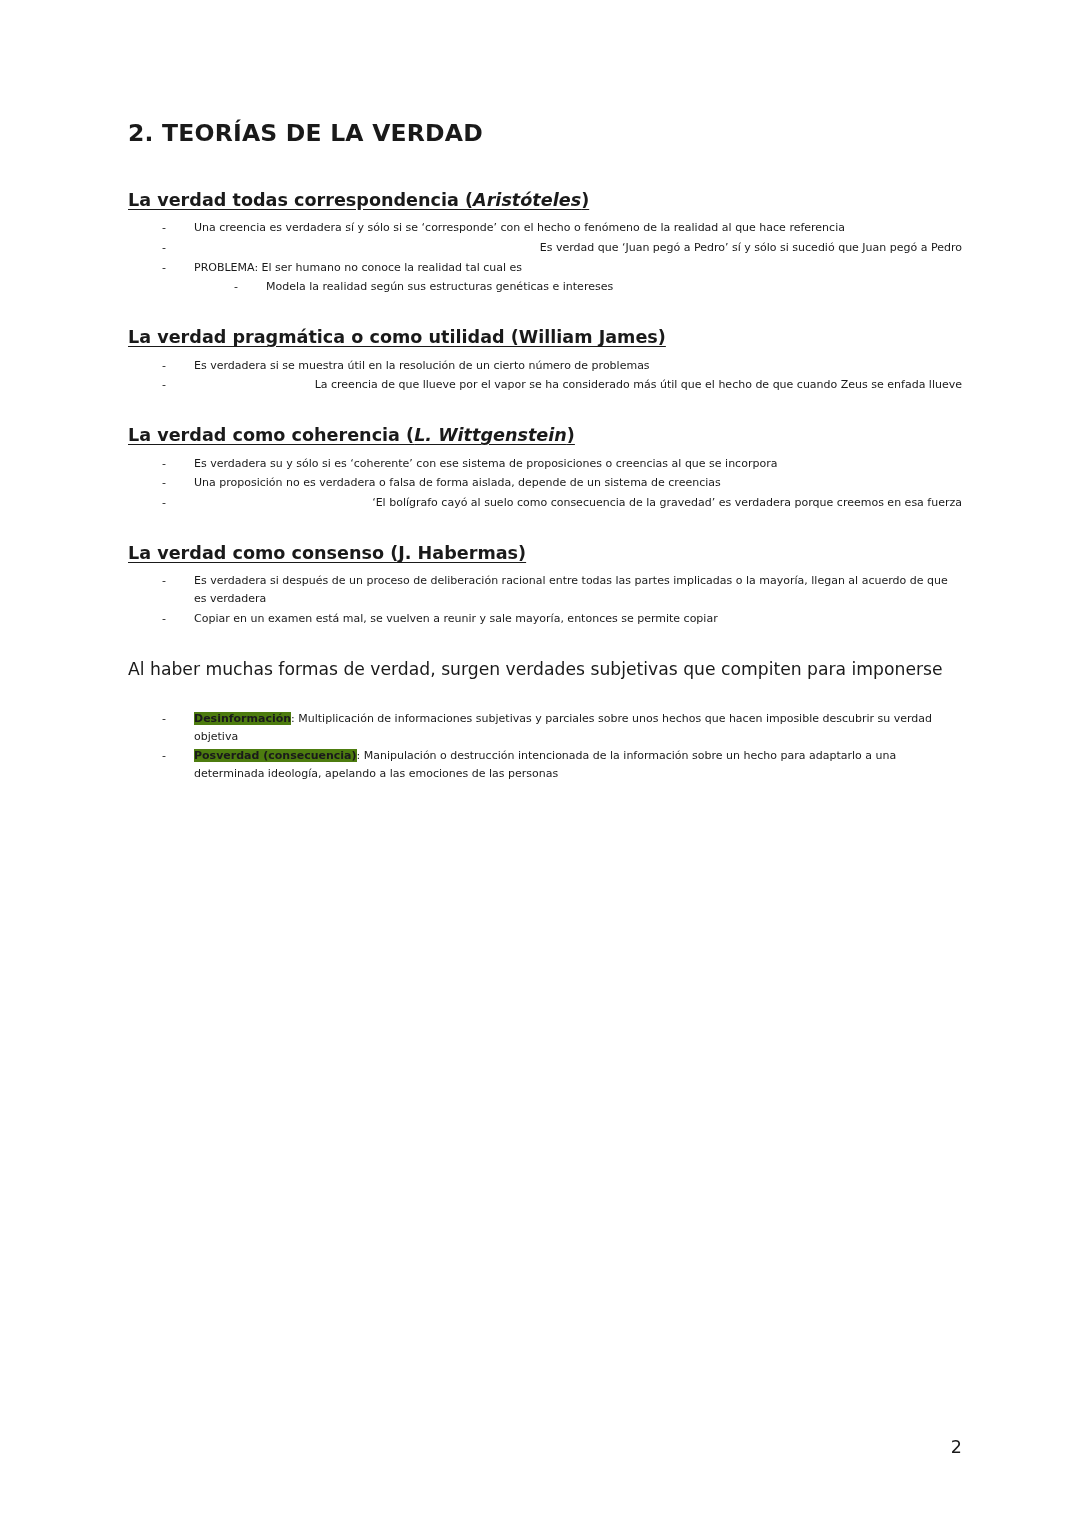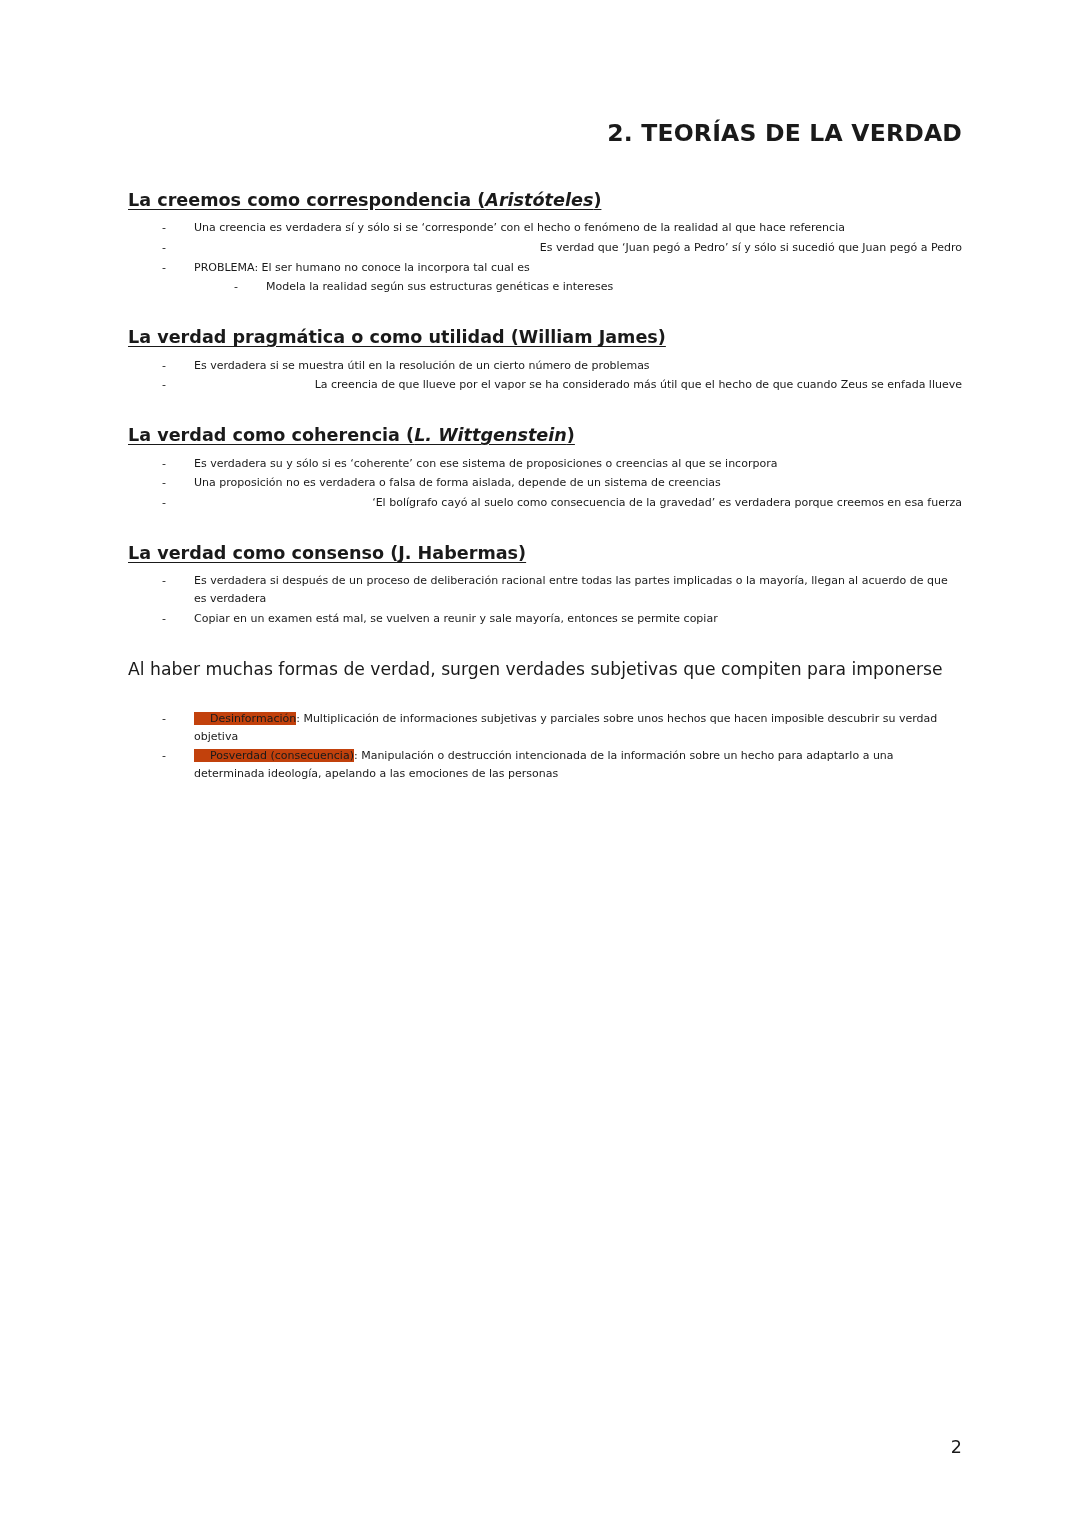--- a/index.html
+++ b/index.html
@@ -19,21 +19,20 @@
     box-sizing: border-box;
     padding: 118px 118px 40px 128px;
     overflow: hidden;
   }
   .doc-title {
     font-size: 23.5px;
     font-weight: bold;
     letter-spacing: 0.2px;
     margin: 0 0 38px 0;
     line-height: 1.3;
-    text-align: right;
   }
   .para {
     font-size: 17.2px;
     line-height: 1.62;
     margin: 0;
   }
   .intro {
     margin-bottom: 34px;
   }
   .section {
@@ -75,23 +74,22 @@
     left: 106px;
   }
   li.italic {
     text-align: right;
   }
   .closing {
     margin-top: 18px;
     margin-bottom: 26px;
   }
   .hl {
-    background: #c2410c;
-    font-weight: normal;
-    padding-left: 16px;
+    background: #4d7c0f;
+    font-weight: bold;
   }
   .final-list > li {
     margin-bottom: 2px;
   }
   .page-number {
     position: absolute;
     right: 118px;
     bottom: 68px;
     font-size: 17.5px;
     color: #1a1a1a;
@@ -99,25 +97,25 @@
 </style>
 </head>
 <body>
 
 <div class="page">
 
   <h1 class="doc-title">2. TEORÍAS DE LA VERDAD</h1>
 
 
   <section class="section">
-    <h2 class="section-heading"><span>La creemos como correspondencia (</span><span class="ital">Aristóteles</span><span>)</span></h2>
+    <h2 class="section-heading"><span>La verdad todas correspondencia (</span><span class="ital">Aristóteles</span><span>)</span></h2>
     <ul class="bullets">
       <li>Una creencia es verdadera sí y sólo si se ‘corresponde’ con el hecho o fenómeno de la realidad al que hace referencia</li>
       <li class="italic">Es verdad que ‘Juan pegó a Pedro’ sí y sólo si sucedió que Juan pegó a Pedro</li>
-      <li>PROBLEMA: El ser humano no conoce la incorpora tal cual es</li>
+      <li>PROBLEMA: El ser humano no conoce la realidad tal cual es</li>
       <li class="sub">Modela la realidad según sus estructuras genéticas e intereses</li>
     </ul>
   </section>
 
   <section class="section">
     <h2 class="section-heading"><span>La verdad pragmática o como utilidad (William James)</span></h2>
     <ul class="bullets">
       <li>Es verdadera si se muestra útil en la resolución de un cierto número de problemas</li>
       <li class="italic">La creencia de que llueve por el vapor se ha considerado más útil que el hecho de que cuando Zeus se enfada llueve</li>
     </ul>

